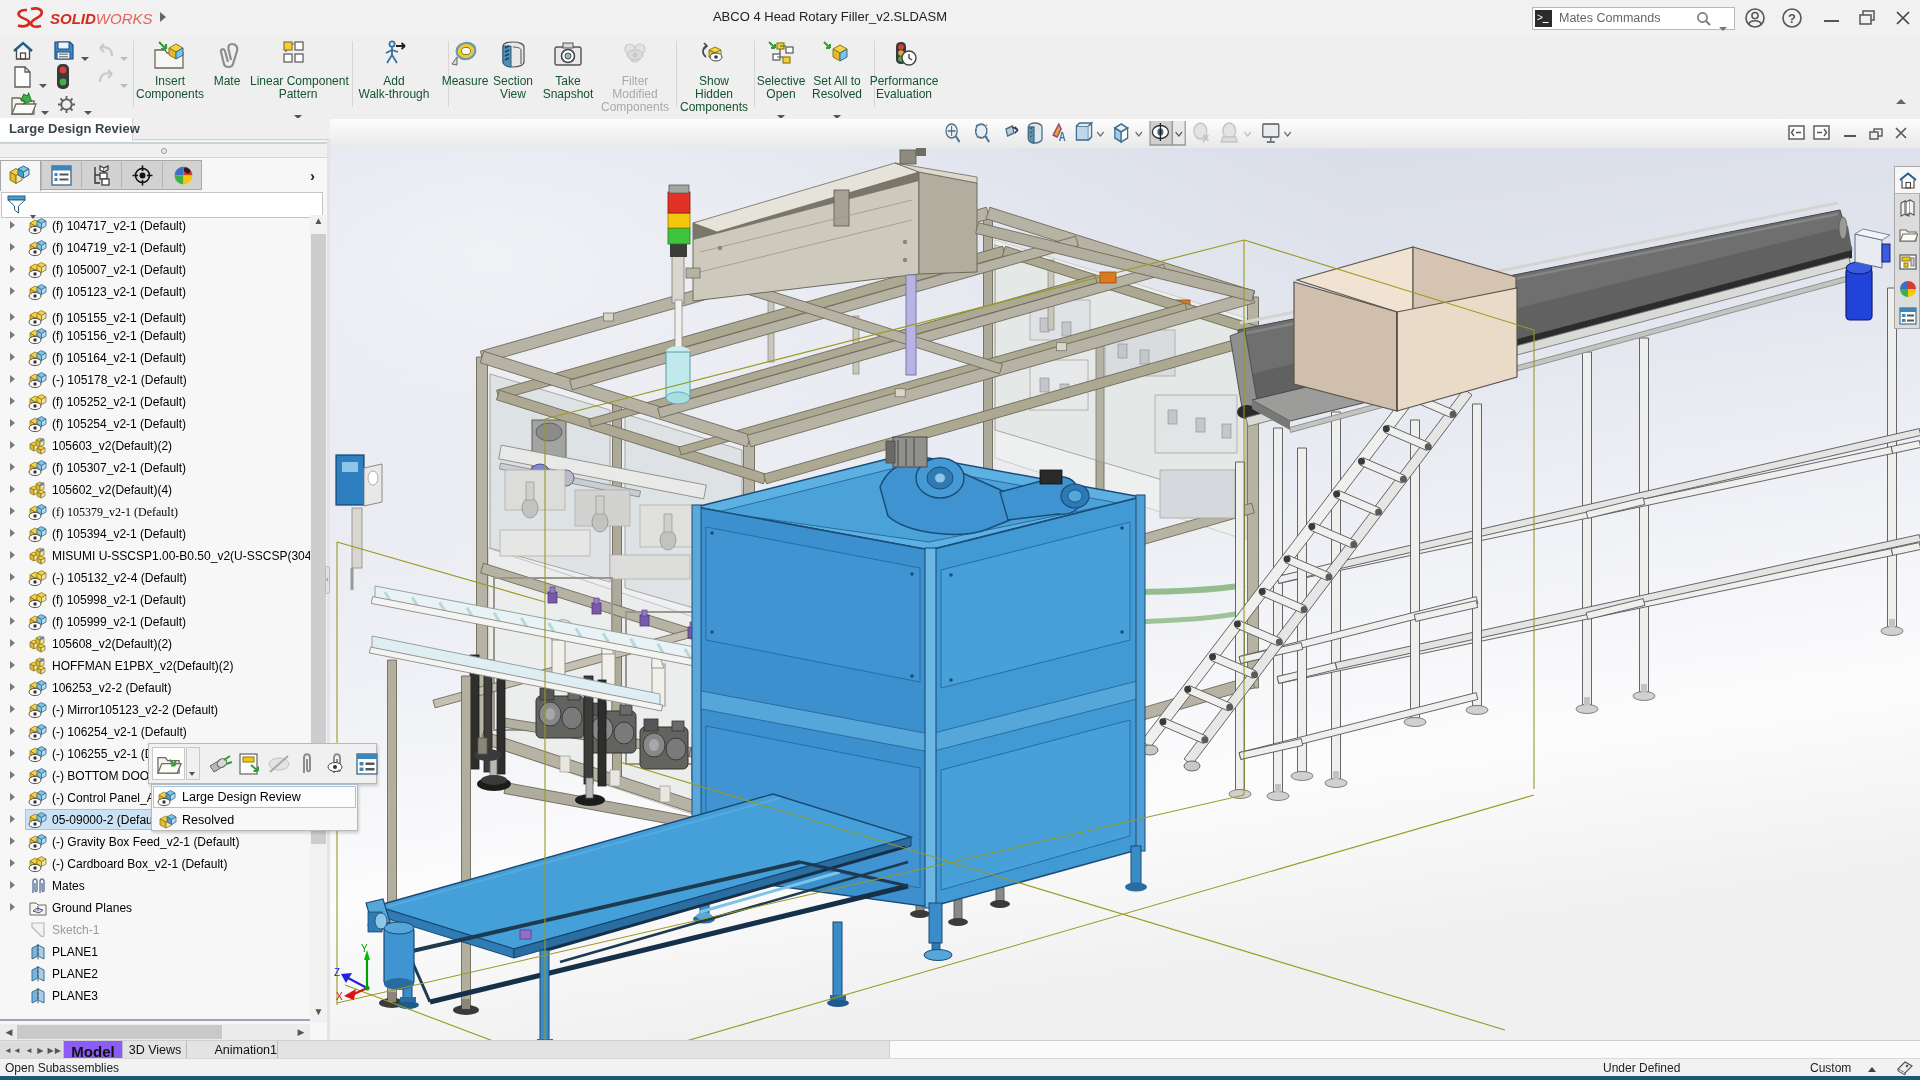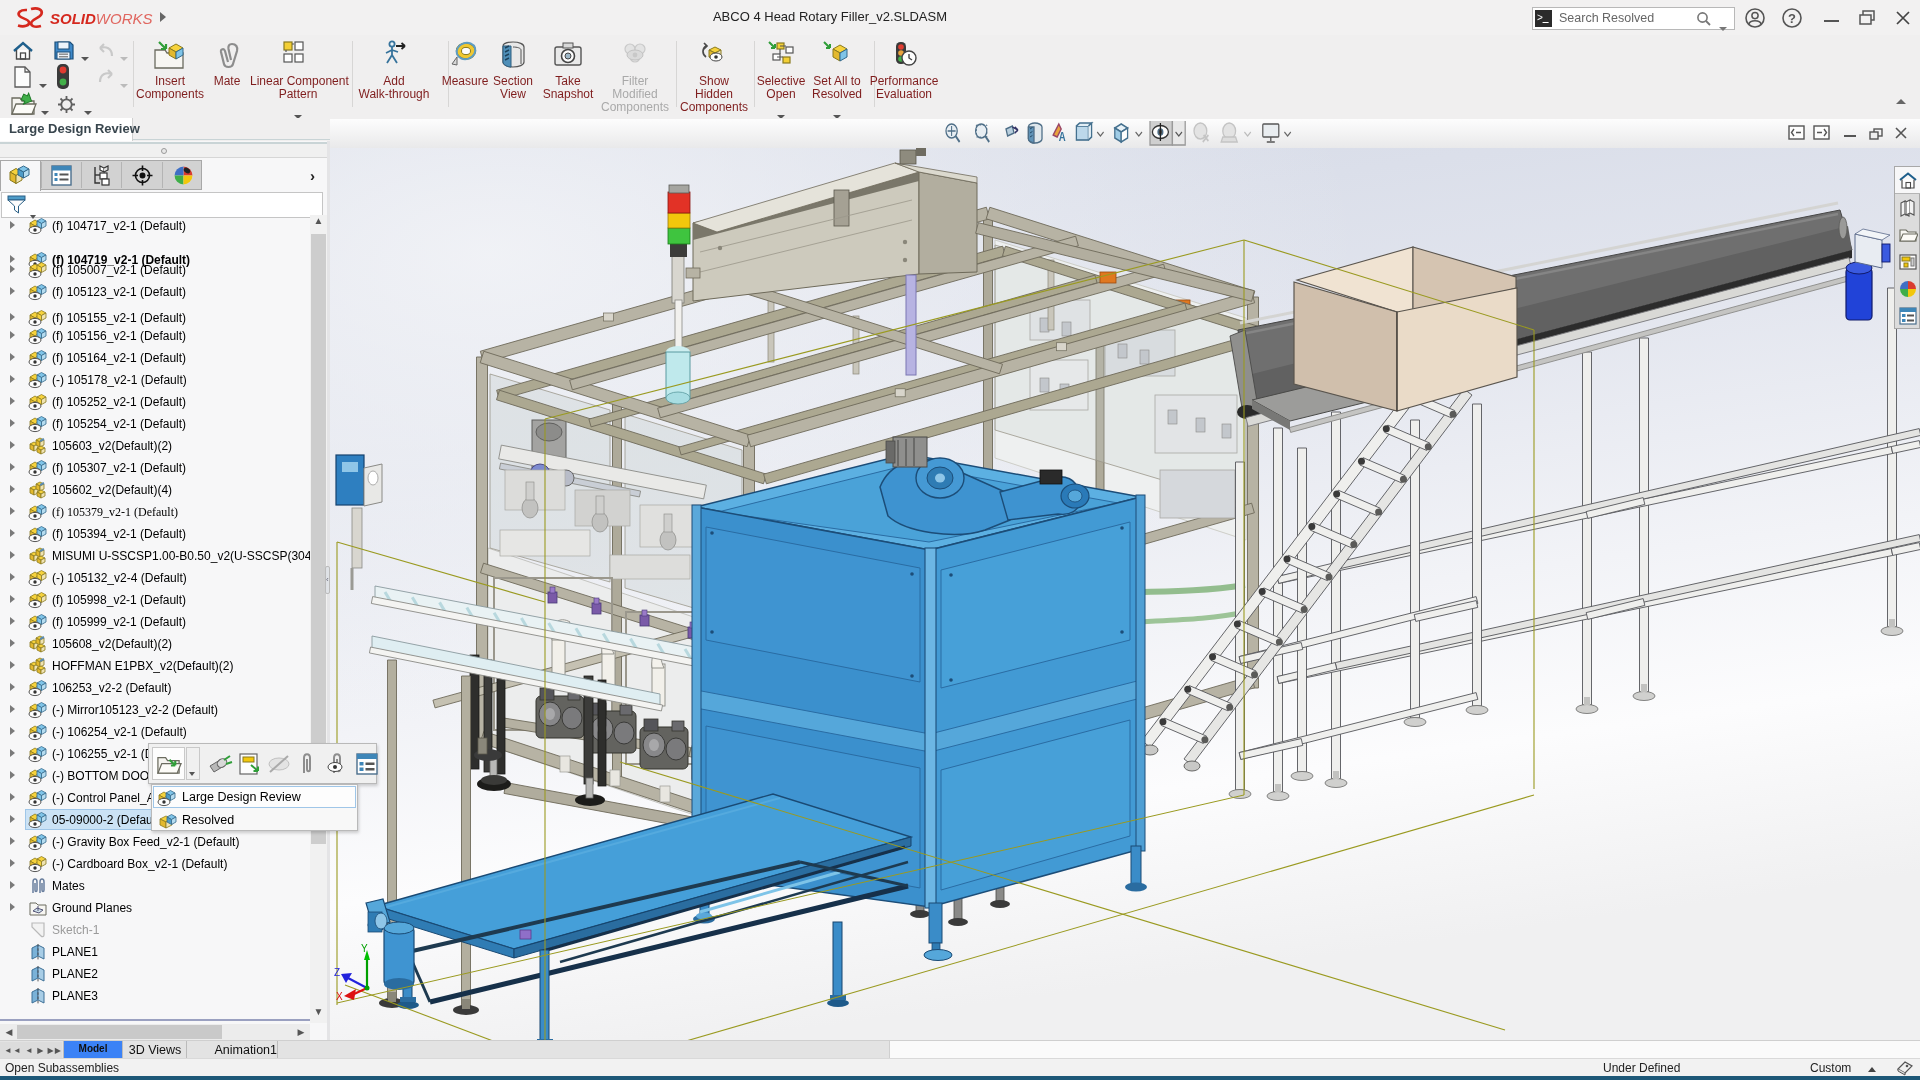--- a/index.html
+++ b/index.html
@@ -8,21 +8,21 @@
 #titlebar { left:0; top:0; width:1920px; height:35px; background:#f2f1f1; }
 #ribbon { left:0; top:35px; width:1920px; height:83px; background:#f0efef; }
 #tabrow { left:0; top:118px; width:1920px; height:22px; background:#f0efef; border-bottom:1px solid #c9d4d6; }
 #ldrtab { left:0; top:118px; width:133px; height:23px; background:#ffffff; border-right:1px solid #cfcfcf; font-weight:bold; font-size:13px; color:#39464e; padding:3px 0 0 9px; white-space:nowrap; }
 #leftpanel { left:0; top:141px; width:330px; height:899px; background:#f7f7f8; }
 #viewstrip { left:330px; top:119px; width:1590px; height:29px; background:linear-gradient(#fdfdfd,#e9e9ea); }
 #statusbar { left:0; top:1058px; width:1920px; height:18px; background:#f2f2f2; border-top:1px solid #d9d9d9; font-size:12px; color:#222; }
 #bottomedge { left:0; top:1076px; width:1920px; height:4px; background:#1d5878; }
 #tabbar { left:0; top:1040px; width:1920px; height:18px; background:#fafafa; border-top:1px solid #cfcfcf; }
 .sep { position:absolute; top:6px; width:1px; height:66px; background:#d7d6d5; }
-.rgroup { position:absolute; top:5px; text-align:center; font-size:12px; color:#7f1d1d; line-height:13px; white-space:nowrap; }
+.rgroup { position:absolute; top:5px; text-align:center; font-size:12px; color:#14532d; line-height:13px; white-space:nowrap; }
 .rgroup .lbl { margin-top:2px; }
 .gray { color:#a9a9a9; }
 .caret { width:0; height:0; border-left:4px solid transparent; border-right:4px solid transparent; border-top:4px solid #555; display:inline-block; }
 .trow { position:absolute; left:0; width:308px; height:22px; font-size:12px; color:#000; white-space:nowrap; }
 .trow .arr { position:absolute; left:10px; top:6px; width:0; height:0; border-top:4px solid transparent; border-bottom:4px solid transparent; border-left:5px solid #7a7a7a; }
 .trow .txt { position:absolute; left:52px; top:4px; }
 .trow svg.pic { position:absolute; left:28px; top:1px; }
 </style>
 </head>
 <body>
@@ -31,21 +31,21 @@
     <g fill="none" stroke="#d5281e">
       <path d="M13 4 C6 3.5 3 7 5.5 10 C8 13 14 12.5 15 16 C16 19.5 10 21.5 4 19.5" stroke-width="2.6"></path>
       <path d="M17 3 C24 1 29 4 27.5 8 C26 12 19 12.5 17.5 16 C16 19.5 20 22 27 20" stroke-width="2.6"></path>
     </g>
     <text x="36" y="18" font-size="15" font-weight="bold" font-style="italic" fill="#d5281e" font-family="Liberation Sans">SOLID<tspan fill="#e0665f" font-weight="normal">WORKS</tspan></text>
   </svg>
   <div class="abs" style="left:160px;top:12px;width:0;height:0;border-top:5px solid transparent;border-bottom:5px solid transparent;border-left:6px solid #666"></div>
   <div class="abs" style="left:650px;top:9px;width:360px;text-align:center;font-size:13px;color:#222">ABCO 4 Head Rotary Filler_v2.SLDASM</div>
   <div class="abs" style="left:1532px;top:7px;width:203px;height:23px;background:#fff;border:1px solid #b8b8b8">
     <div class="abs" style="left:2px;top:2px;width:17px;height:17px;background:#2b2b2b;color:#fff;font-size:10px;padding:2px 0 0 2px">&gt;<span style="text-decoration:underline">_</span></div>
-    <div class="abs" style="left:26px;top:3px;font-size:12.5px;color:#666">Search Resolved</div>
+    <div class="abs" style="left:26px;top:3px;font-size:12.5px;color:#666">Mates Commands</div>
     <svg class="abs" style="left:163px;top:3px" width="16" height="16" viewBox="0 0 16 16">
         <circle cx="6.5" cy="6.5" r="4.6" fill="none" stroke="#777" stroke-width="1.6"></circle>
         <line x1="10" y1="10" x2="14" y2="14" stroke="#777" stroke-width="1.8"></line>
       </svg>
     <div class="abs" style="left:186px;top:9px"><span class="caret" style="border-top-color:#777"></span></div>
   </div>
   <svg class="abs" style="left:1744px;top:7px" width="22" height="22" viewBox="0 0 22 22">
       <circle cx="11" cy="11" r="9" fill="none" stroke="#555" stroke-width="1.6"></circle>
       <circle cx="11" cy="8.6" r="3.1" fill="none" stroke="#555" stroke-width="1.5"></circle>
       <path d="M5 17 C6 12.8 16 12.8 17 17" fill="none" stroke="#555" stroke-width="1.5"></path>
@@ -397,21 +397,21 @@
         <g transform="translate(9,1)">
           <path d="M0 4 L4.5 1.5 L9 4 L4.5 6.5 Z" fill="#7fc4e8" stroke="#33688a" stroke-width="0.8"></path>
           <path d="M0 4 V9 L4.5 11.5 V6.5 Z" fill="#7fc4e8" stroke="#33688a" stroke-width="0.8"></path>
           <path d="M4.5 6.5 V11.5 L9 9 V4 Z" fill="#b5dcf0" stroke="#33688a" stroke-width="0.8"></path>
         </g>
         <ellipse cx="7" cy="14" rx="6" ry="3.6" fill="#fdfdfd" stroke="#444" stroke-width="0.9"></ellipse>
         <circle cx="7" cy="14" r="1.7" fill="#333"></circle>
       </svg>
       <span class="txt">(f) 104717_v2-1 (Default)</span>
     </div>
-<div class="trow" style="top:108px;font-weight:bold;">
+<div class="trow" style="top:96px;">
       <div class="arr"></div>
       <svg class="pic" width="20" height="20" viewBox="0 0 20 20">
         <path d="M2 7 L7 4 L12 7 L7 10 Z" fill="#f6d23c" stroke="#8a7a1e" stroke-width="0.8"></path>
         <path d="M2 7 V14 L7 17 V10 Z" fill="#e3b92e" stroke="#8a7a1e" stroke-width="0.8"></path>
         <path d="M7 10 V17 L12 14 V7 Z" fill="#efe3b2" stroke="#8a7a1e" stroke-width="0.8"></path>
         <g transform="translate(9,1)">
           <path d="M0 4 L4.5 1.5 L9 4 L4.5 6.5 Z" fill="#7fc4e8" stroke="#33688a" stroke-width="0.8"></path>
           <path d="M0 4 V9 L4.5 11.5 V6.5 Z" fill="#7fc4e8" stroke="#33688a" stroke-width="0.8"></path>
           <path d="M4.5 6.5 V11.5 L9 9 V4 Z" fill="#b5dcf0" stroke="#33688a" stroke-width="0.8"></path>
         </g>
@@ -1343,21 +1343,21 @@
 <polygon points="352,973 346,983 341,974" fill="#2222dd"></polygon>
 <text x="334" y="976" font-size="10" fill="#2222dd" font-family="Liberation Sans">Z</text>
 <line x1="367" y1="988" x2="352" y2="995" stroke="#dd1111" stroke-width="2.2"></line>
 <polygon points="356,989 354,1000 344,996" fill="#dd1111"></polygon>
 <text x="336" y="1000" font-size="10" fill="#dd1111" font-family="Liberation Sans">X</text>
 <ellipse cx="367" cy="988" rx="2.5" ry="2.5" fill="#00a000"></ellipse>
   </svg>
 <div class="abs" id="tabbar">
   <div class="abs" style="left:0;top:0;width:890px;height:18px;background:#e3e3e3;border-right:1px solid #cfcfcf"></div>
   <div class="abs" style="left:0;top:1px;width:62px;height:17px;background:#dcdcdc;font-size:8px;color:#555;letter-spacing:1px;padding:4px 0 0 4px">◄◄&nbsp;◄&nbsp;▶&nbsp;▶▶</div>
-  <div class="abs" style="left:63px;top:0;width:60px;height:18px;background:#3b82f6;border-left:1px solid #bbb;border-right:1px solid #bbb;font-weight:bold;font-size:10px;color:#111;text-align:center;padding-top:2px">Model</div>
+  <div class="abs" style="left:63px;top:0;width:60px;height:18px;background:#8b5cf6;border-left:1px solid #bbb;border-right:1px solid #bbb;font-weight:bold;font-size:15px;color:#111;text-align:center;padding-top:2px">Model</div>
   <div class="abs" style="left:124px;top:0;width:63px;height:18px;border-right:1px solid #bbb;font-size:12.5px;color:#111;text-align:center;padding-top:2px">3D Views</div>
   <div class="abs" style="left:188px;top:0;width:90px;height:18px;border-right:1px solid #bbb;font-size:12.5px;color:#111;text-align:right;padding-top:2px">Animation1</div>
 </div>
 <div class="abs" id="statusbar">
   <div class="abs" style="left:5px;top:2px">Open Subassemblies</div>
   <div class="abs" style="left:1603px;top:2px">Under Defined</div>
   <div class="abs" style="left:1810px;top:2px">Custom</div>
   <div class="abs" style="left:1868px;top:8px;width:0;height:0;border-left:4px solid transparent;border-right:4px solid transparent;border-bottom:5px solid #444"></div>
   <svg class="abs" style="left:1896px;top:1px" width="18" height="16" viewBox="0 0 18 16">
       <path d="M2 9 L9 2 L16 6 L9 13 Z" fill="#f0f0f0" stroke="#555" stroke-width="1.2"></path>

